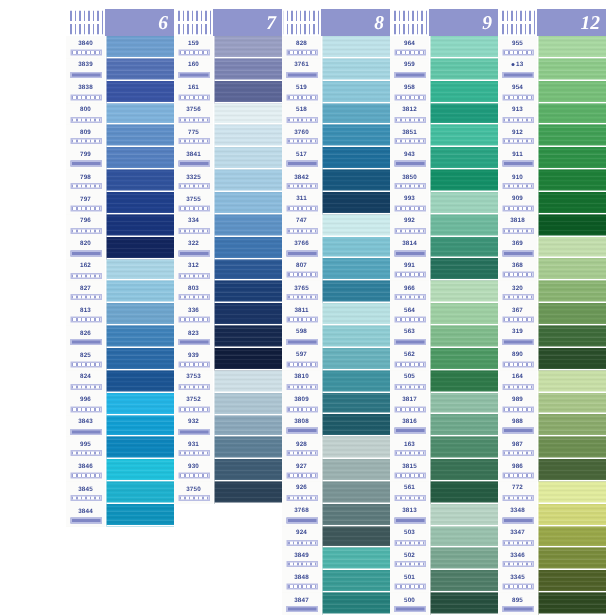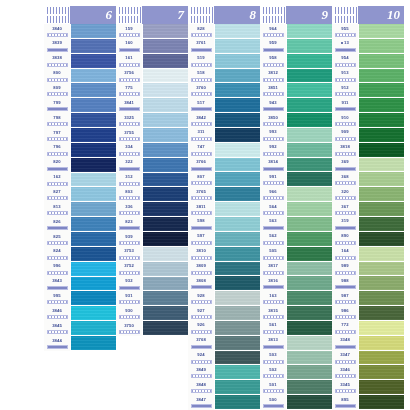--- a/index.html
+++ b/index.html
@@ -669,21 +669,21 @@
           <div class="sw" style="background: rgb(154, 194, 174);"></div>
           <div class="sw" style="background: rgb(122, 167, 145);"></div>
           <div class="sw" style="background: rgb(79, 125, 104);"></div>
           <div class="sw" style="background: rgb(39, 80, 63);"></div>
         </div>
       </div>
     </div>
     <div class="column" style="left: 332px; top: 6px; width: 72px; height: 404px;">
       <div class="col-header">
         <div class="hdr-icon"></div>
-        <div class="hdr-num">10</div>
+        <div class="hdr-num">12</div>
       </div>
       <div class="col-body">
         <div class="labels">
           <div class="lbl">
             <div class="code">955</div>
             <div class="ticks"></div>
           </div>
           <div class="lbl">
             <div class="code">
               <span class="dotcode">

